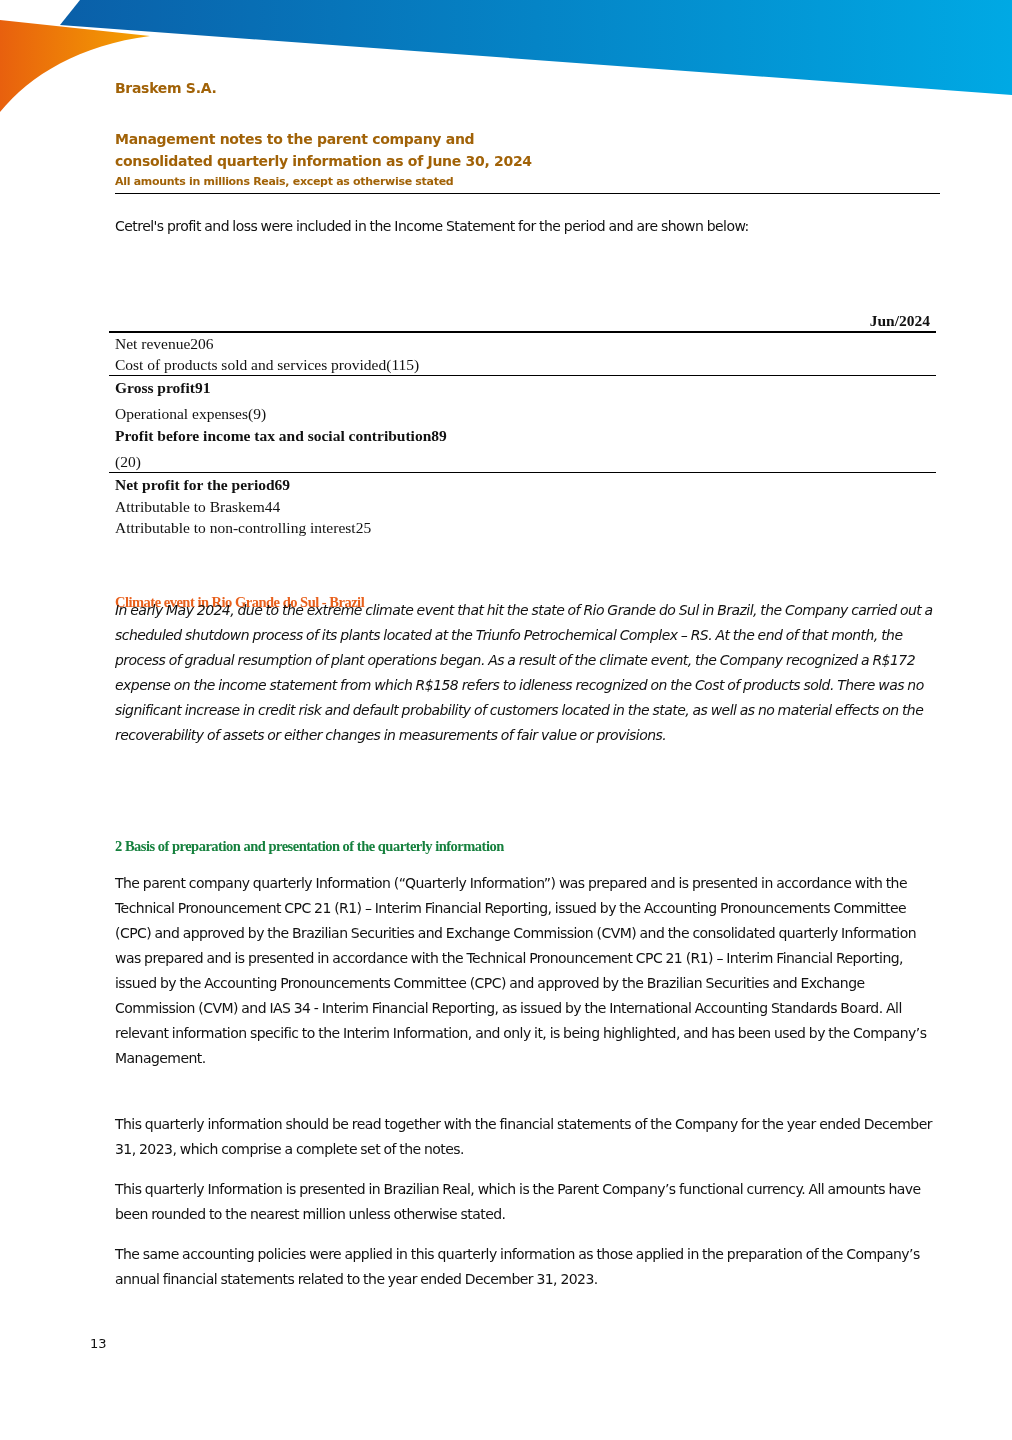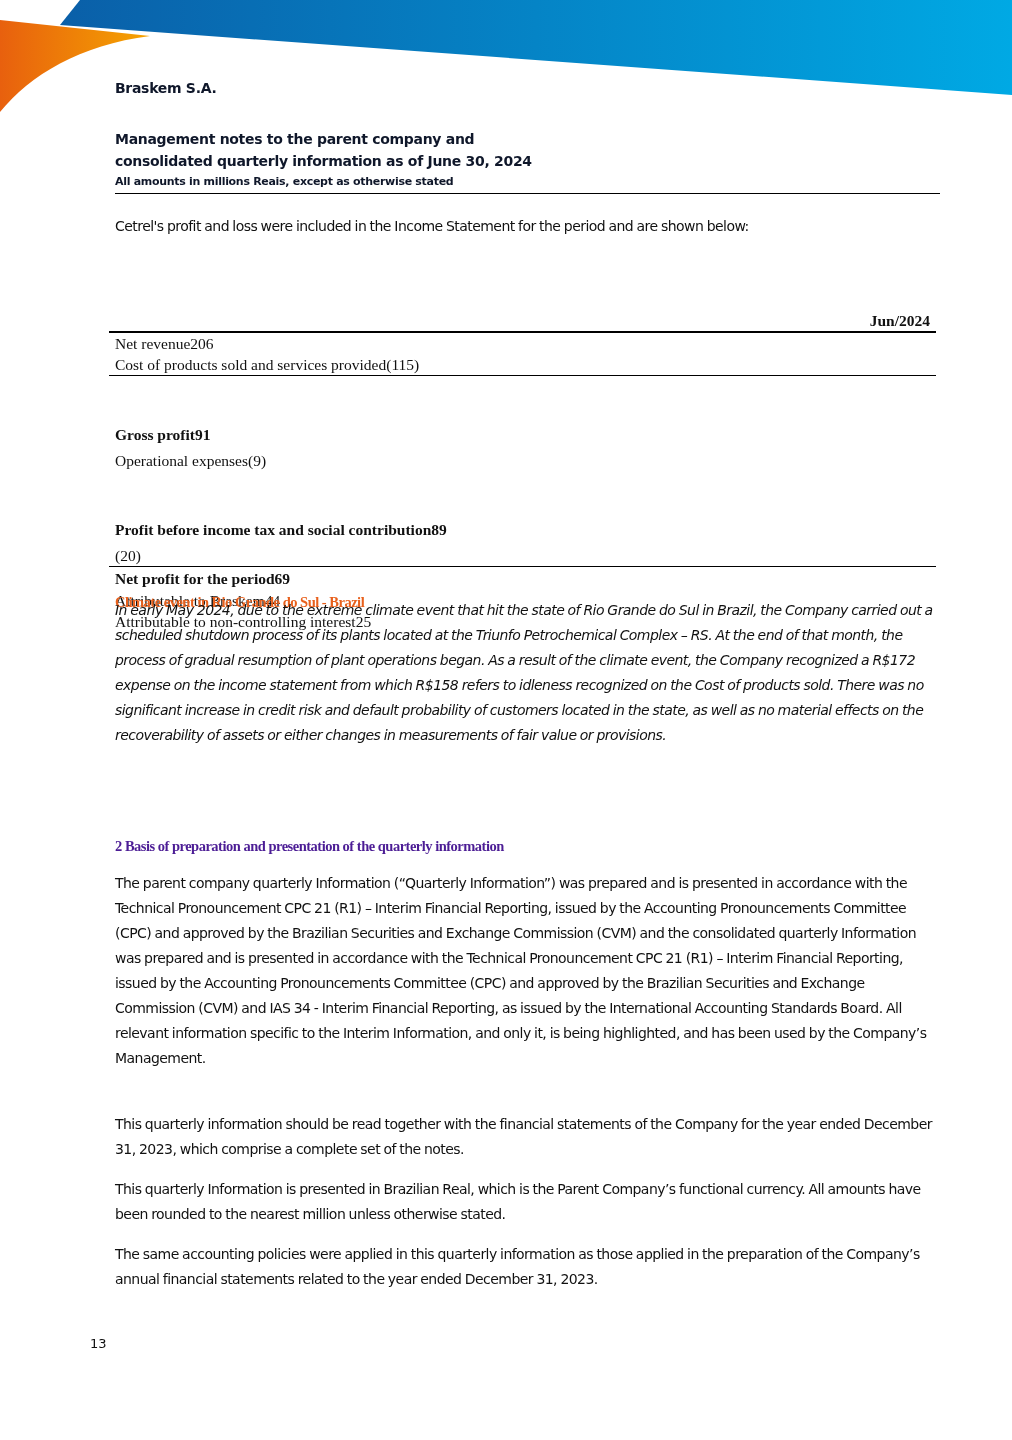--- a/index.html
+++ b/index.html
@@ -1,46 +1,46 @@
 <!DOCTYPE html>
 <html><head>
 <meta charset="utf-8">
 <style>
   html, body { margin: 0; padding: 0; background: #ffffff; }
   body { width: 1012px; height: 1440px; position: relative; overflow: hidden;
          font-family: "Liberation Sans", sans-serif; color: #111; }
   .banner { position: absolute; left: 0; top: 0; width: 1012px; height: 120px; }
-  .hdr { position: absolute; left: 115px; font-family: "DejaVu Sans", sans-serif; font-weight: bold; color: #0f172a; }
+  .hdr { position: absolute; left: 115px; font-family: "DejaVu Sans", sans-serif; font-weight: bold; color: #a16207; }
   .company { top: 80px; font-size: 14px; letter-spacing: -0.3px; }
   .title1 { top: 131px; font-size: 14px; letter-spacing: -0.3px; }
   .title2 { top: 153px; font-size: 14px; letter-spacing: -0.3px; }
   .subtitle { top: 175px; font-size: 11px; letter-spacing: -0.3px; }
   .hrule { position: absolute; left: 115px; top: 193px; width: 825px; height: 0; border-top: 1px solid #000; }
   .para { position: absolute; left: 115px; width: 825px; font-family: "DejaVu Sans", sans-serif;
           font-size: 14px; line-height: 25px; color: #111; letter-spacing: -0.55px; word-spacing: -0.5px; }
   .intro { top: 214px; }
   .section-title { position: absolute; left: 115px; font-family: Liberation Serif, serif; font-weight: bold;
                    font-size: 14.5px; letter-spacing: -0.5px; }
   .climate-title { top: 594px; color: #e8601c; }
-  .basis-title { top: 838px; color: #4c1d95; }
+  .basis-title { top: 838px; color: #15803d; }
   .p-climate { top: 598px; font-style: italic; }
   .p-basis1 { top: 871px; }
   .p-basis2 { top: 1112px; }
   .p-basis3 { top: 1177px; }
   .p-basis4 { top: 1242px; }
   .pagenum { position: absolute; left: 90px; top: 1336px; font-family: "DejaVu Sans", sans-serif; font-size: 13px; }
 
   
   .fin-table { position: absolute; left: 109px; top: 311px; width: 827px;
                font-family: "Liberation Serif", serif; font-size: 15.5px; color: #111; }
   .fin-table .row { display: flex; justify-content: flex-start; padding: 0 6px; height: 21px; line-height: 21px; }
   .fin-table .head { height: 20px; line-height: 20px; border-bottom: 2px solid #000; justify-content: flex-end; }
   .fin-table .head span { font-weight: bold; }
   .fin-table .bold { font-weight: bold; }
-  .fin-table .gap-after { margin-bottom: 4px; margin-top: 47px; }
+  .fin-table .gap-after { margin-bottom: 4px; }
   .fin-table .line-below { border-bottom: 1px solid #000; }
   .fin-table .total { height: 23px; line-height: 24px; }
 </style>
 </head>
 <body>
 
 <svg class="banner" viewBox="0 0 1012 120" xmlns="http://www.w3.org/2000/svg">
   <defs>
     <linearGradient id="gblue" x1="0" y1="0" x2="1" y2="0">
       <stop offset="0" stop-color="#0a5fa8"></stop>

